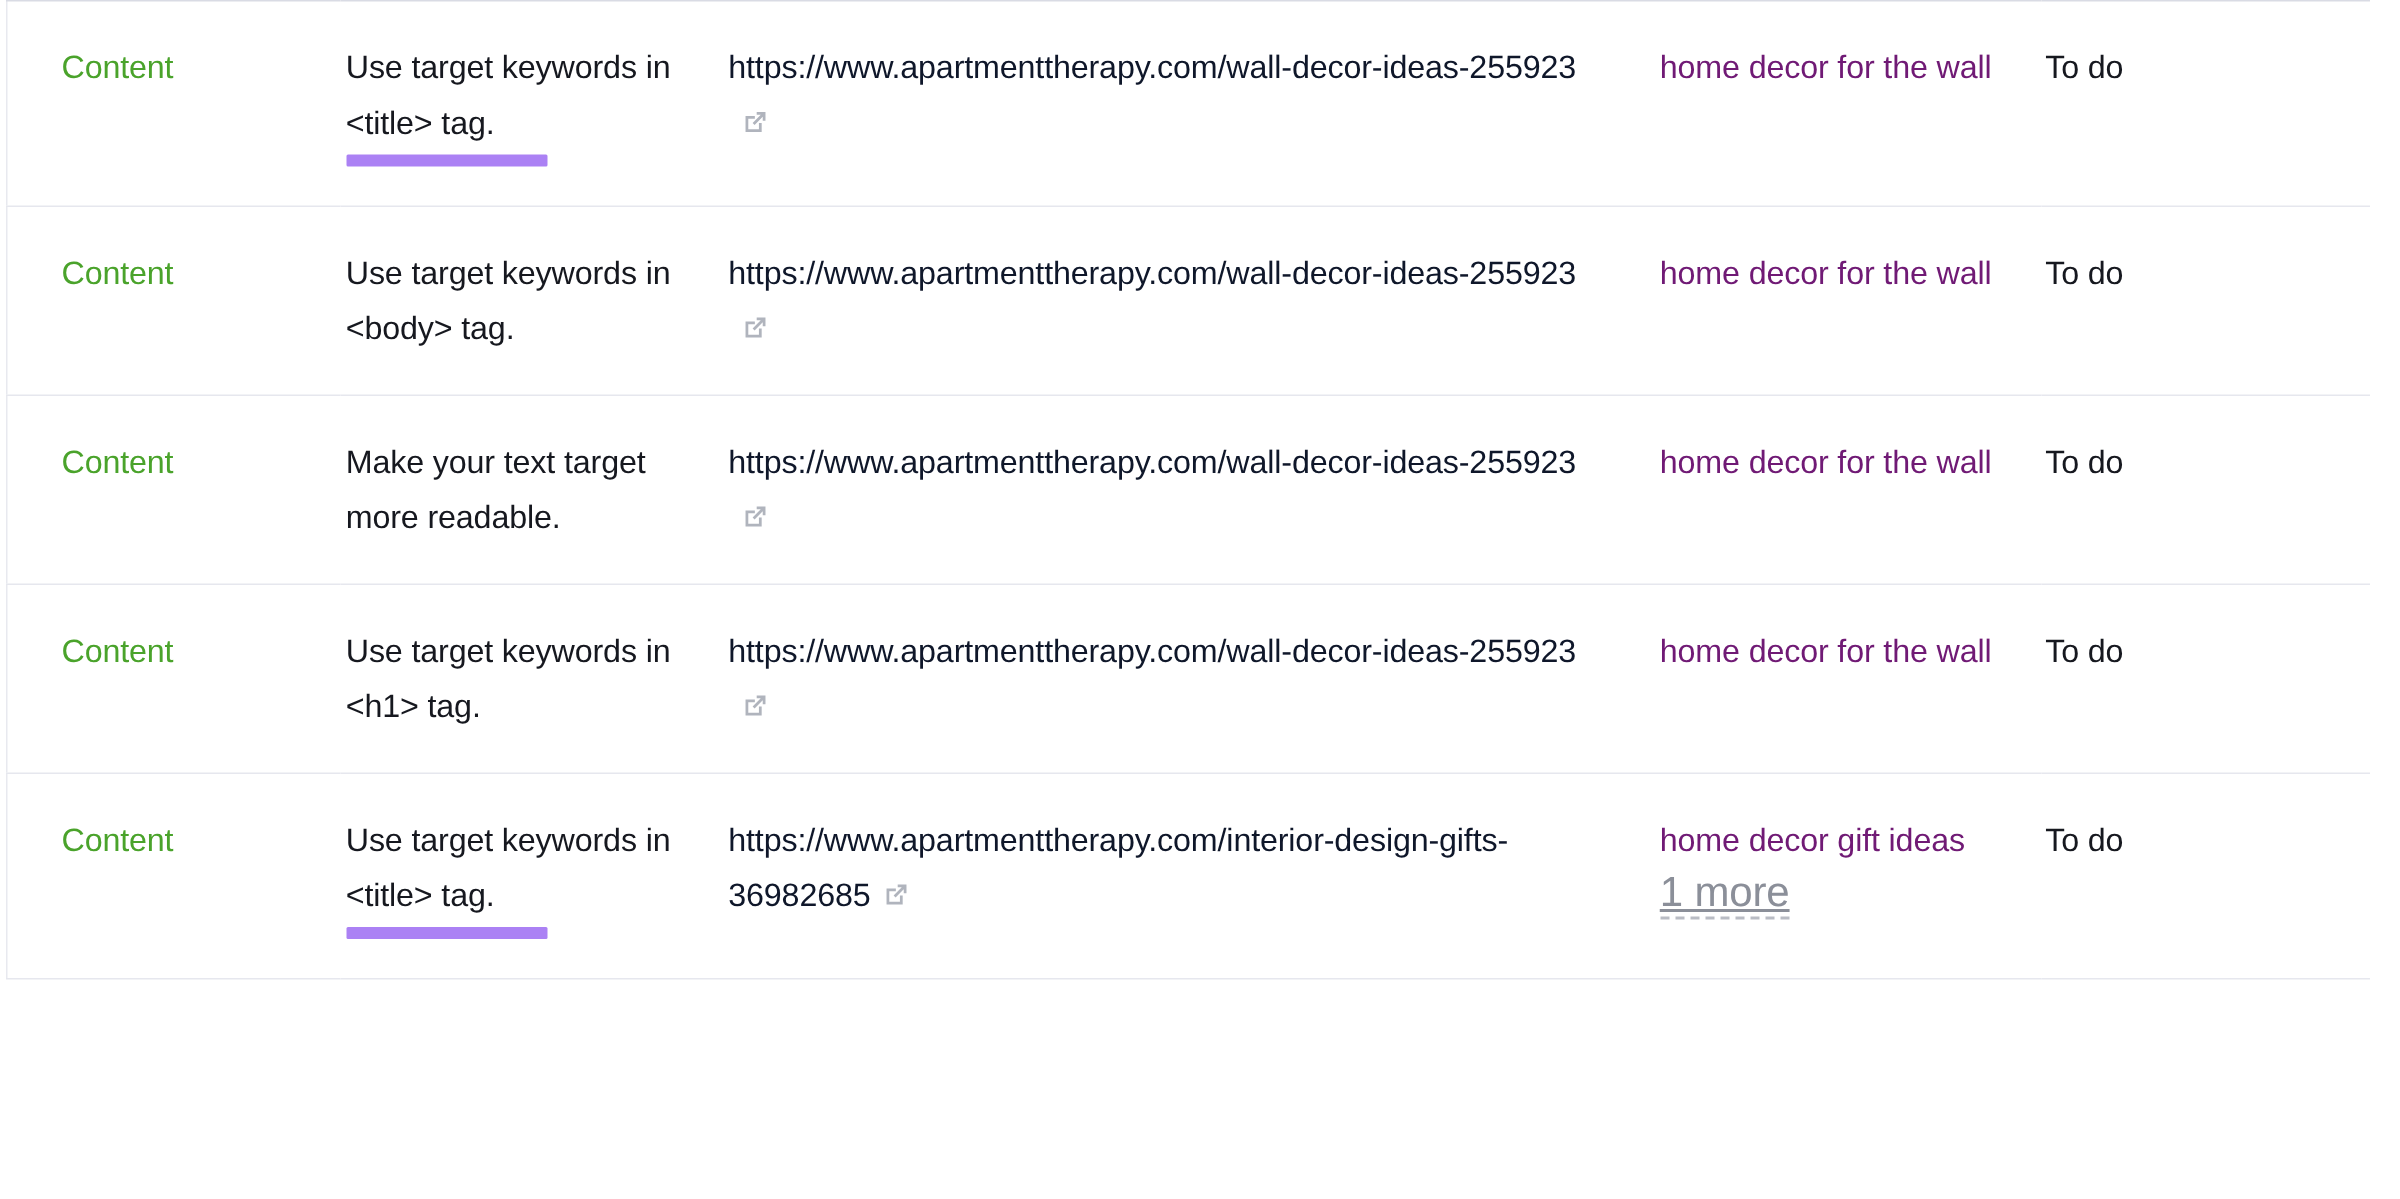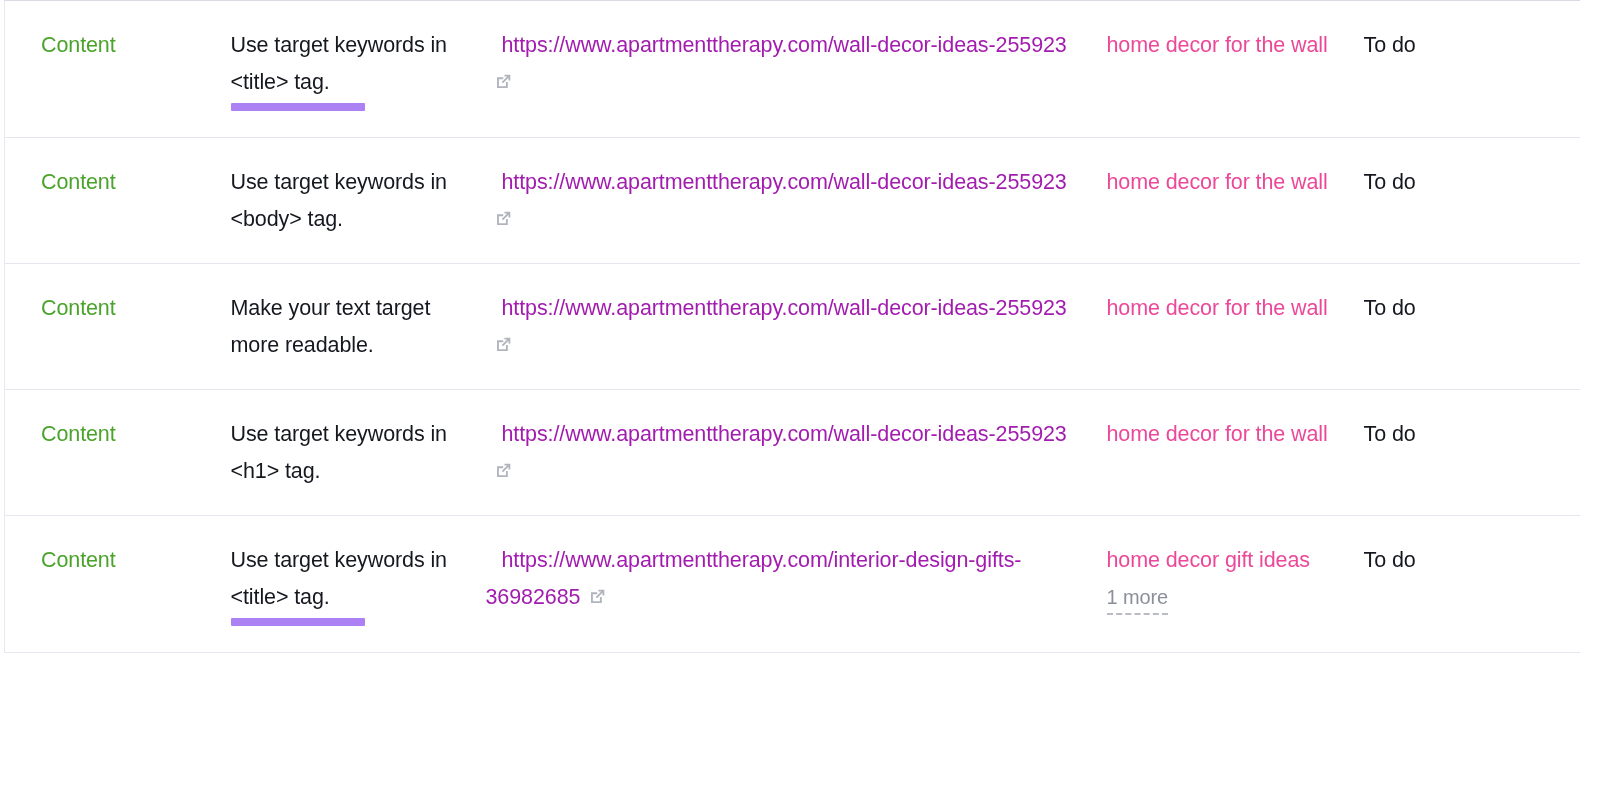--- a/index.html
+++ b/index.html
@@ -83,44 +83,44 @@
   .issue-underline {
     display: block;
     width: 134px;
     height: 8px;
     margin-top: 3px;
     background: #ab81f4;
     border-radius: 1px;
   }
 
   .url-text {
-    color: #a21caf;
+    color: #0f172a;
     word-break: break-word;
-    margin-left: 16px;
   }
 
   .external-link-icon {
     display: inline-block;
     vertical-align: -3px;
     margin-left: 7px;
     width: 21px;
     height: 21px;
   }
   .external-link-icon svg { display: block; }
 
-  .keyword-text { color: #ec4899; display: block; }
+  .keyword-text { color: #701a75; display: block; }
 
   .more-link {
     display: inline-block;
     color: #8b8f99;
-    font-size: 20px;
+    font-size: 28px;
     line-height: 30px;
     border-bottom: 2px dashed #b9bcc4;
     cursor: pointer;
     padding-bottom: 1px;
+    text-decoration: underline;
   }
 
   .status-text { color: #16181f; }
 </style>
 </head>
 <body>
 
 <div class="table-wrap">
   <table class="issues-table">
     <colgroup>

